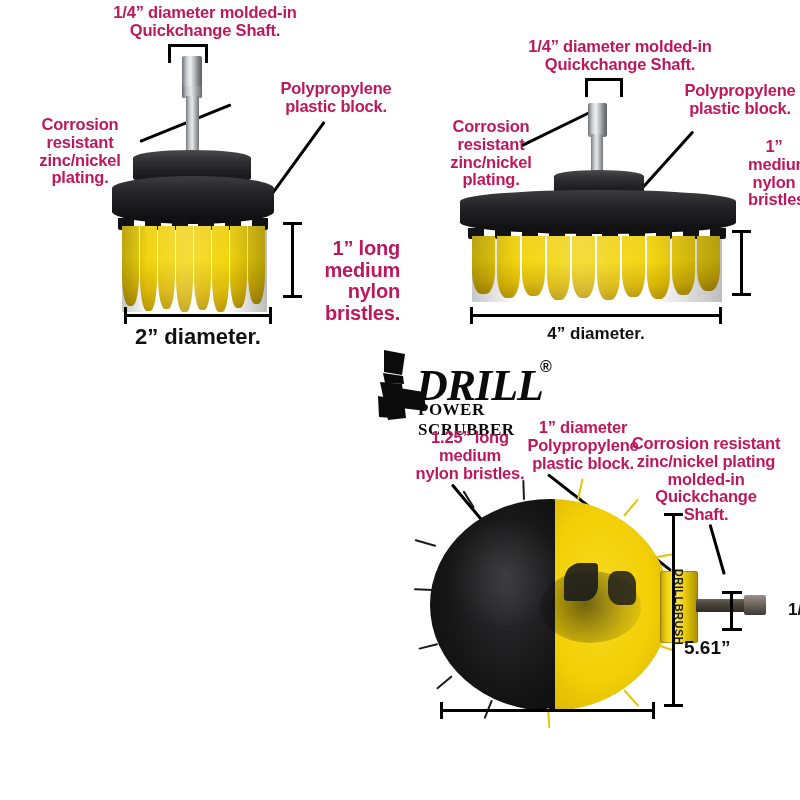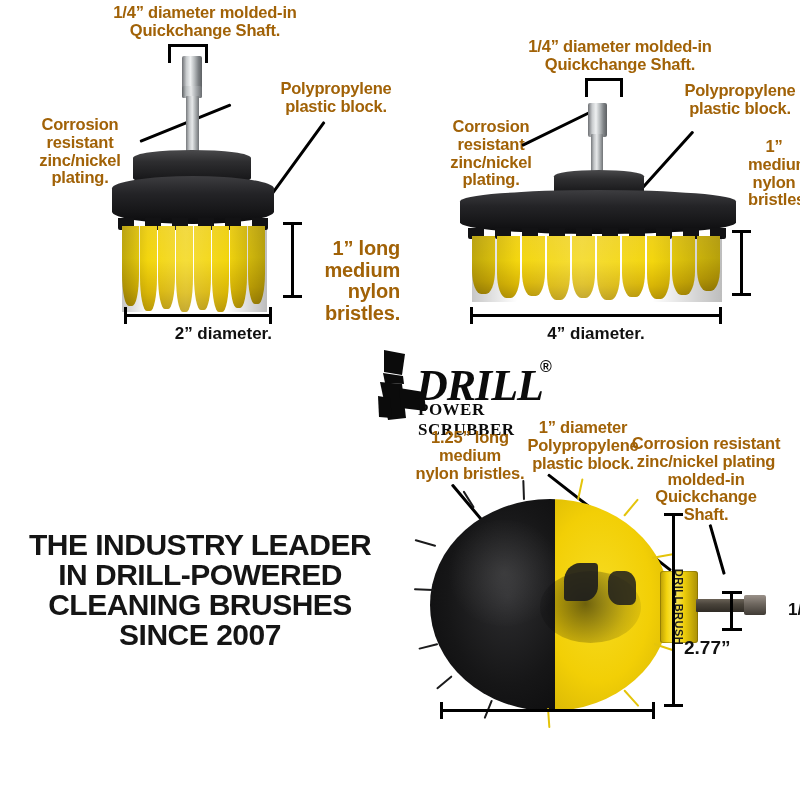--- a/index.html
+++ b/index.html
@@ -4,21 +4,21 @@
 <style>
   html,body{margin:0;padding:0;background:#ffffff;}
   body{
     width:800px;height:800px;position:relative;overflow:hidden;
     font-family:"Liberation Sans","DejaVu Sans",sans-serif;
     color:#111111;
   }
   .stage{position:absolute;left:0;top:0;width:800px;height:800px;}
   .abs{position:absolute;}
   .callout{
-    font-weight:700;line-height:1.08;color:#a16207;
+    font-weight:700;line-height:1.08;color:#be185d;
     letter-spacing:-0.2px;white-space:pre-line;
   }
   .c-center{text-align:center;}
   .c-right{text-align:right;}
 
   
   .leader{position:absolute;background:#000;transform-origin:0 50%;height:3px;border-radius:1px;}
 
   
   .dim-h{position:absolute;height:3px;background:#000;}
@@ -181,21 +181,21 @@
         <div class="bristle-shade"></div>
       </div>
     </div>
 
     <div class="dim-v" style="left:291px;top:222px;height:76px;"></div>
     <div class="callout c-right abs" style="left:296px;top:238px;width:104px;font-size:20px;">1” long
 medium
 nylon bristles.</div>
 
     <div class="dim-h" style="left:124px;top:314px;width:148px;"></div>
-    <div class="dim-label" style="left:124px;top:324px;width:148px;text-align:right;font-size:17px;">2” diameter.</div>
+    <div class="dim-label" style="left:124px;top:324px;width:148px;text-align:center;font-size:22px;">2” diameter.</div>
   </div>
 
   <div class="abs" style="left:400px;top:0;width:400px;height:345px;">
 
     <div class="callout c-center abs" style="left:95px;top:38px;width:250px;font-size:16.5px;">1/4” diameter molded-in
 Quickchange Shaft.</div>
 
     <div class="abs" style="left:185px;top:78px;width:38px;height:20px;">
       <div class="abs" style="left:0;top:0;width:38px;height:3px;background:#000;"></div>
       <div class="abs" style="left:0;top:0;width:3px;height:19px;background:#000;"></div>
@@ -265,26 +265,20 @@
       <path d="M22 34 L44 36 L48 70 L30 72 Z" fill="#0b0b0b"></path>
       <path d="M41 40 L66 44 L68 63 L43 60 Z" fill="#0b0b0b"></path>
       <path d="M20 48 L32 50 L34 70 L21 69 Z" fill="#0b0b0b"></path>
     </svg>
 
     <div class="logo-word" style="left:176px;top:10px;font-size:44px;">DRILL</div>
     <div class="logo-reg" style="left:300px;top:8px;font-size:16px;">®</div>
     <div class="logo-sub" style="left:178px;top:50px;font-size:17px;">POWER SCRUBBER</div>
   </div>
 
-  <div class="headline" style="left:10px;top:530px;width:380px;font-size:30px;">
-    <div>THE INDUSTRY LEADER</div>
-    <div>IN DRILL-POWERED</div>
-    <div>CLEANING BRUSHES</div>
-    <div>SINCE 2007</div>
-  </div>
 
   <div class="abs" style="left:400px;top:425px;width:400px;height:375px;">
 
     <div class="callout c-center abs" style="left:8px;top:4px;width:124px;font-size:16.5px;">1.25” long
 medium
 nylon bristles.</div>
     <div class="leader" style="left:52px;top:58px;width:92px;transform:rotate(50deg);"></div>
 
     <div class="callout c-center abs" style="left:124px;top:-6px;width:118px;font-size:16.5px;">1” diameter
 Polypropylene
@@ -334,18 +328,18 @@
     </div>
 
     <div class="abs" style="left:322px;top:166px;width:20px;height:40px;">
       <div class="abs" style="left:0;top:0;width:20px;height:3px;background:#000;"></div>
       <div class="abs" style="left:8px;top:0;width:3px;height:40px;background:#000;"></div>
       <div class="abs" style="left:0;bottom:0;width:20px;height:3px;background:#000;"></div>
     </div>
     <div class="dim-label" style="left:344px;top:175px;font-size:17px;padding-left:44px;">1/4”</div>
 
     <div class="dim-v" style="left:272px;top:88px;height:194px;"></div>
-    <div class="dim-label" style="left:284px;top:212px;font-size:19px;">2.77”</div>
+    <div class="dim-label" style="left:284px;top:212px;font-size:19px;">5.61”</div>
 
     <div class="dim-h" style="left:40px;top:284px;width:215px;"></div>
   </div>
 
 </div>
 
 </body></html>

